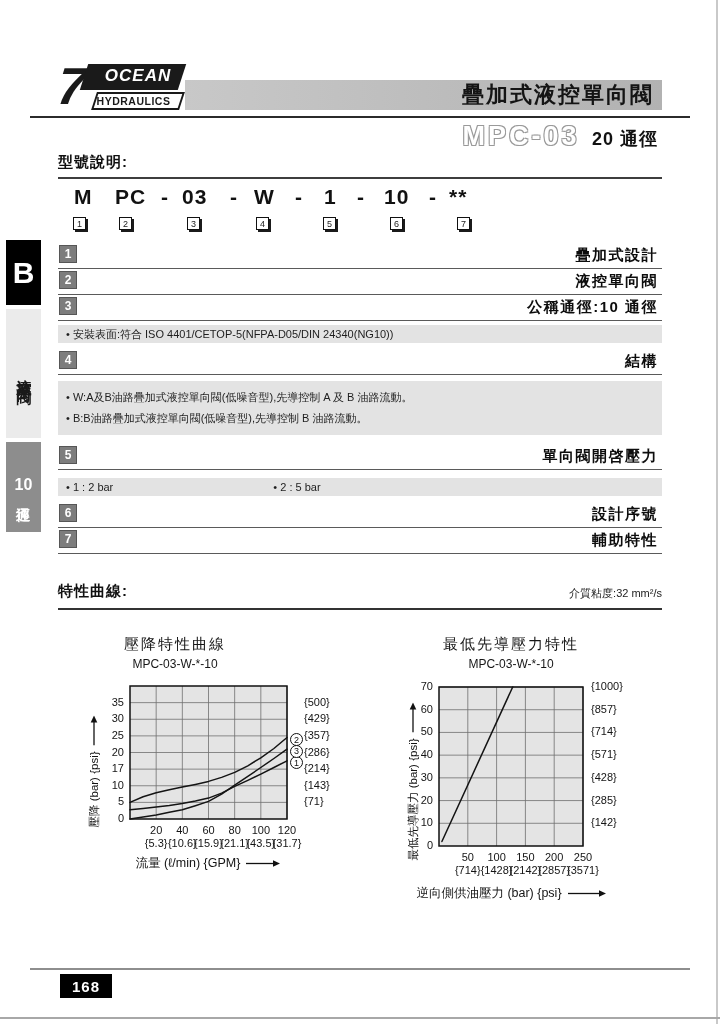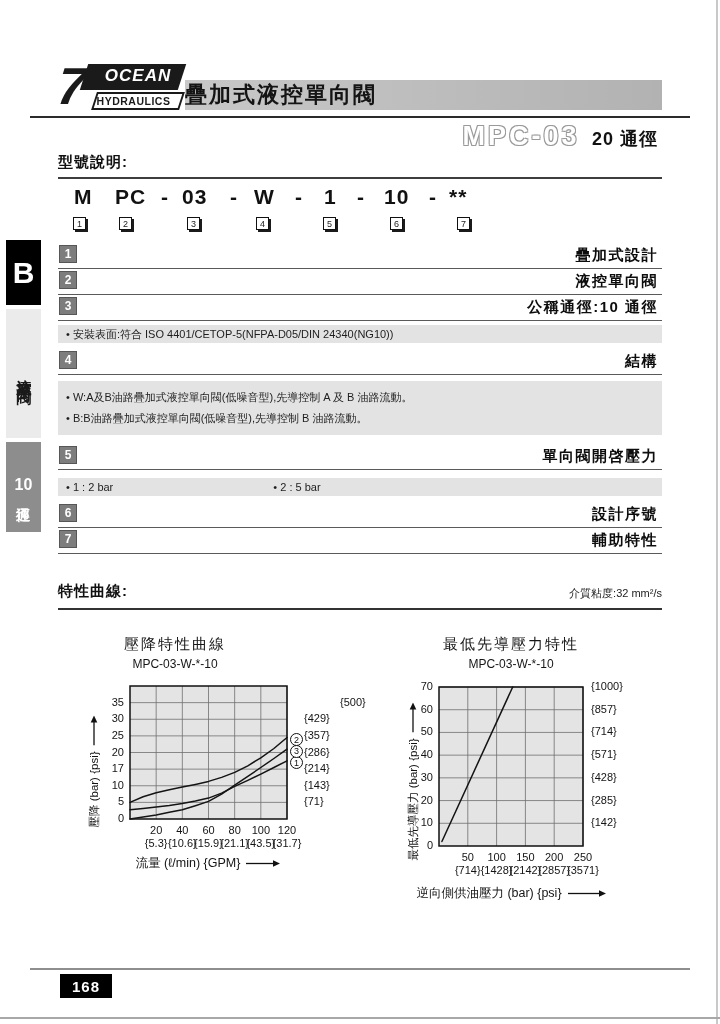--- a/index.html
+++ b/index.html
@@ -20,21 +20,21 @@
     background:#1a1a1a; transform:skewX(-18deg); }
   #logo-ocean { position:absolute; left:36px; top:4px; width:88px; text-align:center;
     color:#fff; font-weight:bold; font-size:17px; letter-spacing:1px; font-style:italic; }
   #logo-hyd-box { position:absolute; left:36px; top:30px; width:88px; height:18px;
     background:#fff; border:2px solid #1a1a1a; transform:skewX(-18deg); }
   #logo-hyd { position:absolute; left:38px; top:33px; width:75px; text-align:center;
     color:#1a1a1a; font-weight:bold; font-size:10.5px; letter-spacing:0.5px; }
 
   #title-bar { left:185px; top:80px; width:477px; height:30px;
     background:linear-gradient(90deg,#c8c8c8,#b2b2b2); display:flex; align-items:center;
-    padding-right:8px; }
+    justify-content:flex-end; padding-right:8px; }
   #title-bar .t { font-size:22px; font-weight:bold; letter-spacing:2px; color:#141414; }
   #header-rule { left:30px; top:116px; width:660px; height:2px; background:#2b2b2b; }
   #model-line { left:185px; top:121px; width:473px; height:30px; text-align:right; }
   #model-outline { font-size:27px; font-weight:bold; letter-spacing:3px; color:#fff;
     text-shadow:-1px -1px 0 #9a9a9a, 1px -1px 0 #9a9a9a, -1px 1px 0 #9a9a9a, 1px 1px 0 #9a9a9a;margin-left:35px; }
   #model-bore { font-size:18px; font-weight:bold; color:#111; margin-left:8px; letter-spacing:1px; }
 
   
   #side-b { left:6px; top:240px; width:35px; height:65px; background:#000; color:#fff;
     display:flex; align-items:center; justify-content:center; font-size:30px; font-weight:bold; }
@@ -294,21 +294,21 @@
       <span class="tick ytick" style="left: 30px; top: 112.5px;">20</span>
       <span class="tick ytick" style="left: 30px; top: 95.875px;">25</span>
       <span class="tick ytick" style="left: 30px; top: 79.25px;">30</span>
       <span class="tick ytick" style="left: 30px; top: 62.625px;">35</span>
       <span class="tick psi" style="left: 244px; top: 162.375px;">{71}</span>
       <span class="tick psi" style="left: 244px; top: 145.75px;">{143}</span>
       <span class="tick psi" style="left: 244px; top: 129.125px;">{214}</span>
       <span class="tick psi" style="left: 244px; top: 112.5px;">{286}</span>
       <span class="tick psi" style="left: 244px; top: 95.875px;">{357}</span>
       <span class="tick psi" style="left: 244px; top: 79.25px;">{429}</span>
-      <span class="tick psi" style="left: 244px; top: 62.625px; margin-left: 36px;">{500}</span>
+      <span class="tick psi" style="left: 244px; top: 62.625px;">{500}</span>
       <span class="tick xtick" style="left: 74.1667px; top: 191px;">20</span>
       <span class="tick xsec" style="left: 74.1667px; top: 204px;">{5.3}</span>
       <span class="tick xtick" style="left: 100.333px; top: 191px;">40</span>
       <span class="tick xsec" style="left: 100.333px; top: 204px;">{10.6}</span>
       <span class="tick xtick" style="left: 126.5px; top: 191px;">60</span>
       <span class="tick xsec" style="left: 126.5px; top: 204px;">{15.9}</span>
       <span class="tick xtick" style="left: 152.667px; top: 191px;">80</span>
       <span class="tick xsec" style="left: 152.667px; top: 204px;">{21.1}</span>
       <span class="tick xtick" style="left: 178.833px; top: 191px;">100</span>
       <span class="tick xsec" style="left: 178.833px; top: 204px;">{43.5}</span>

